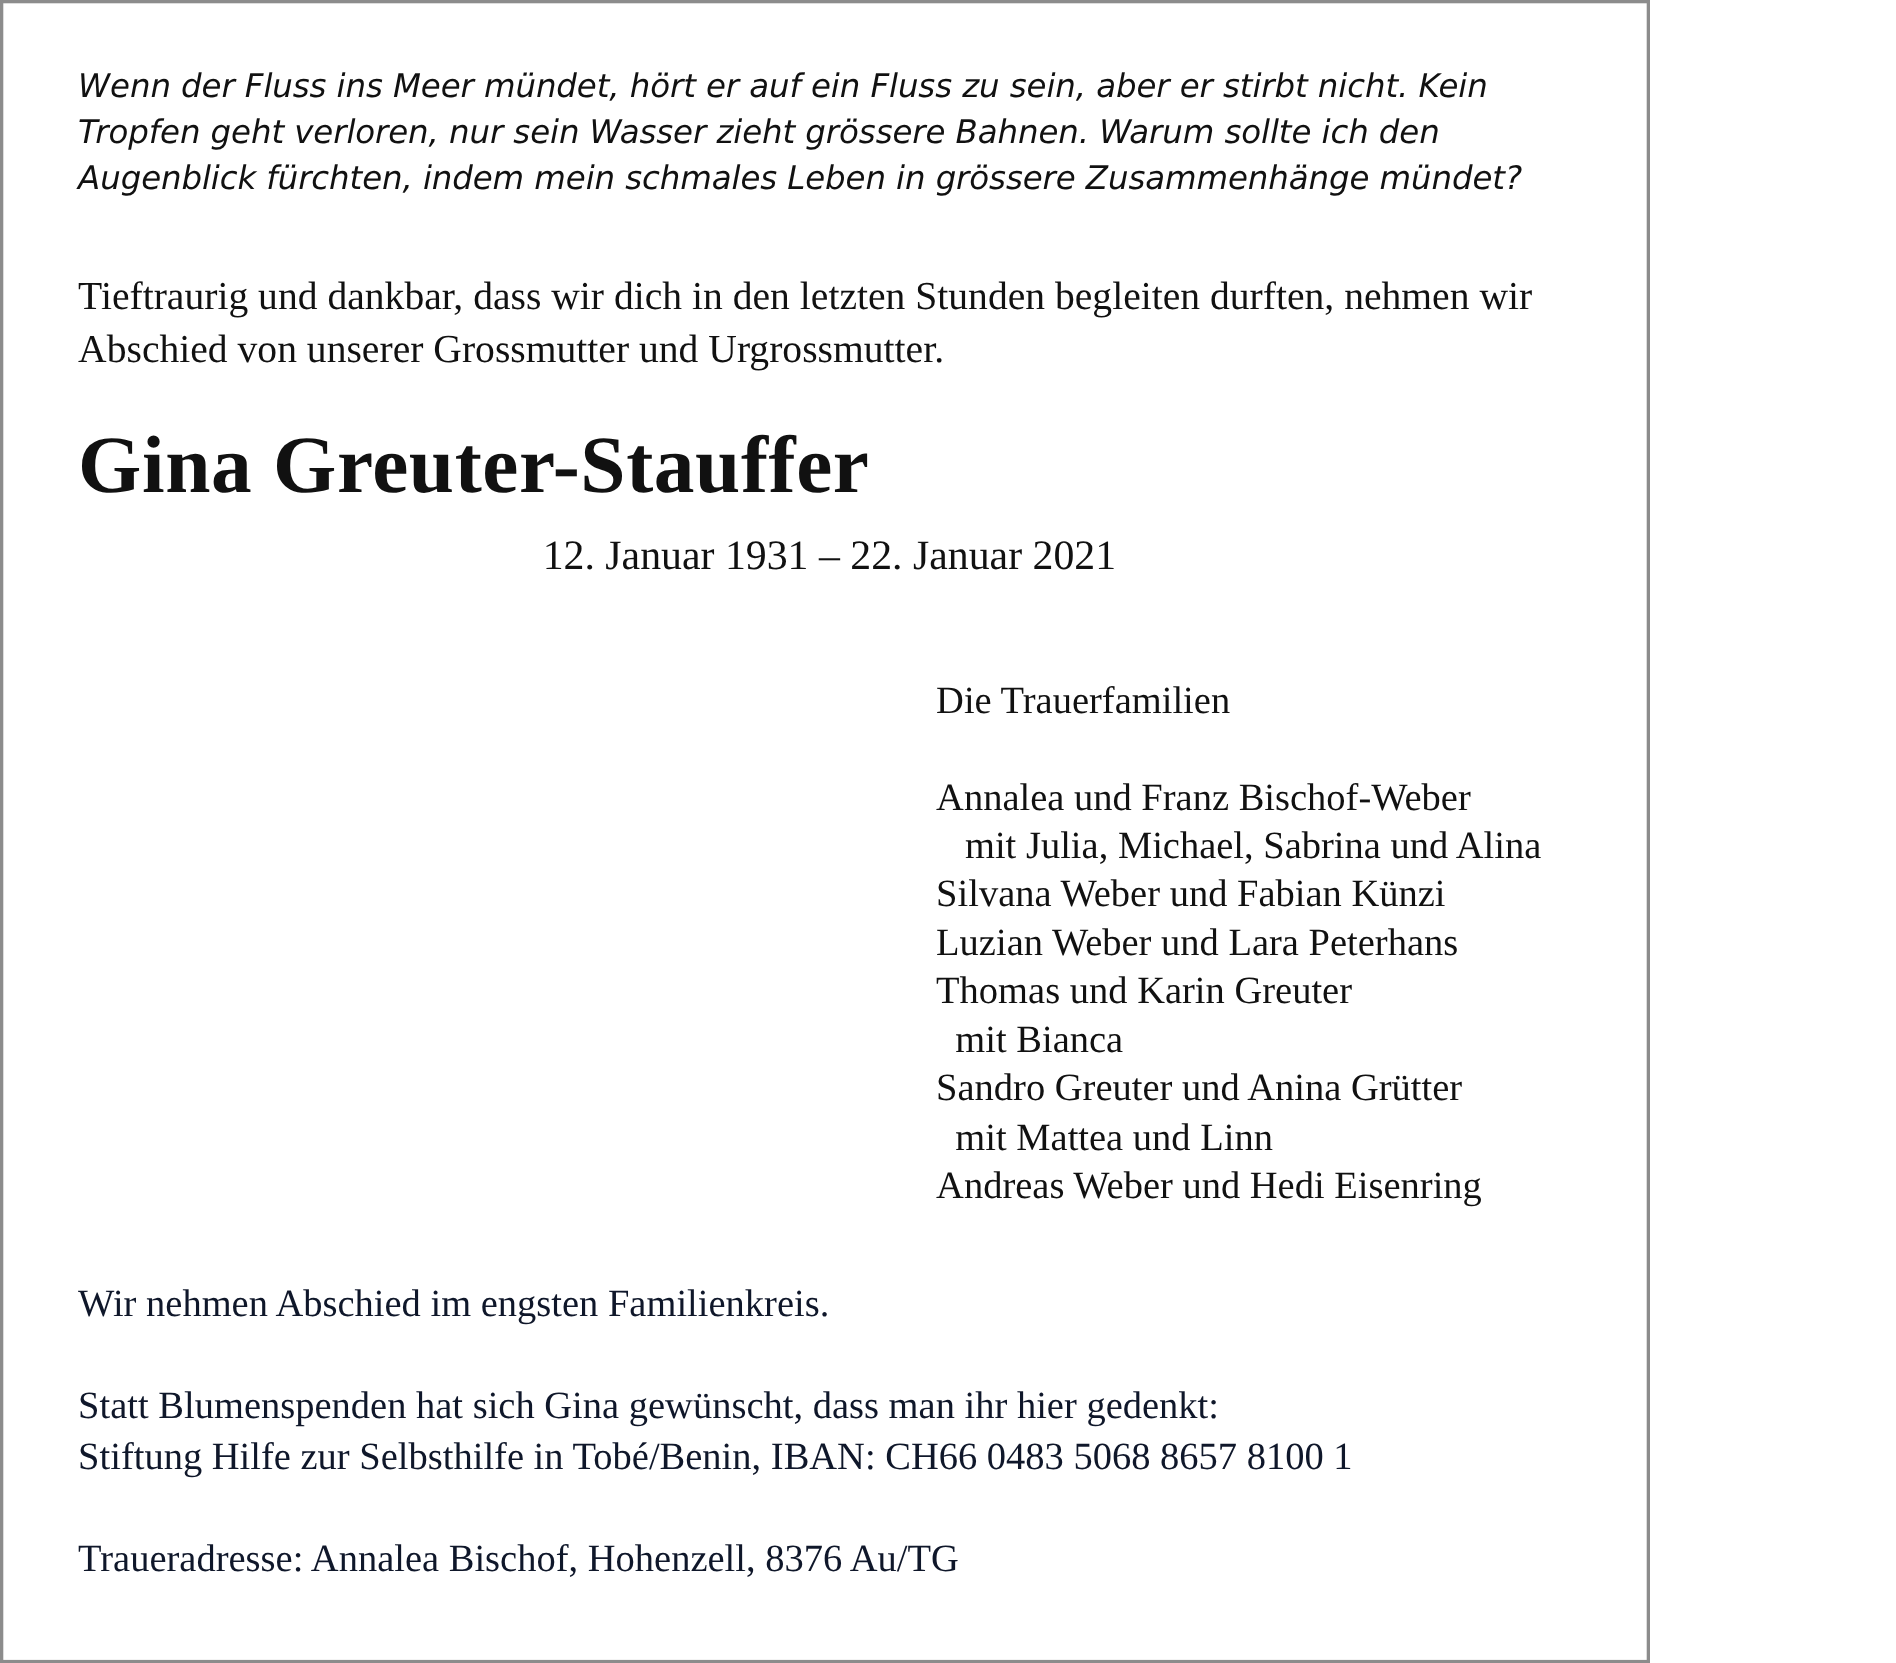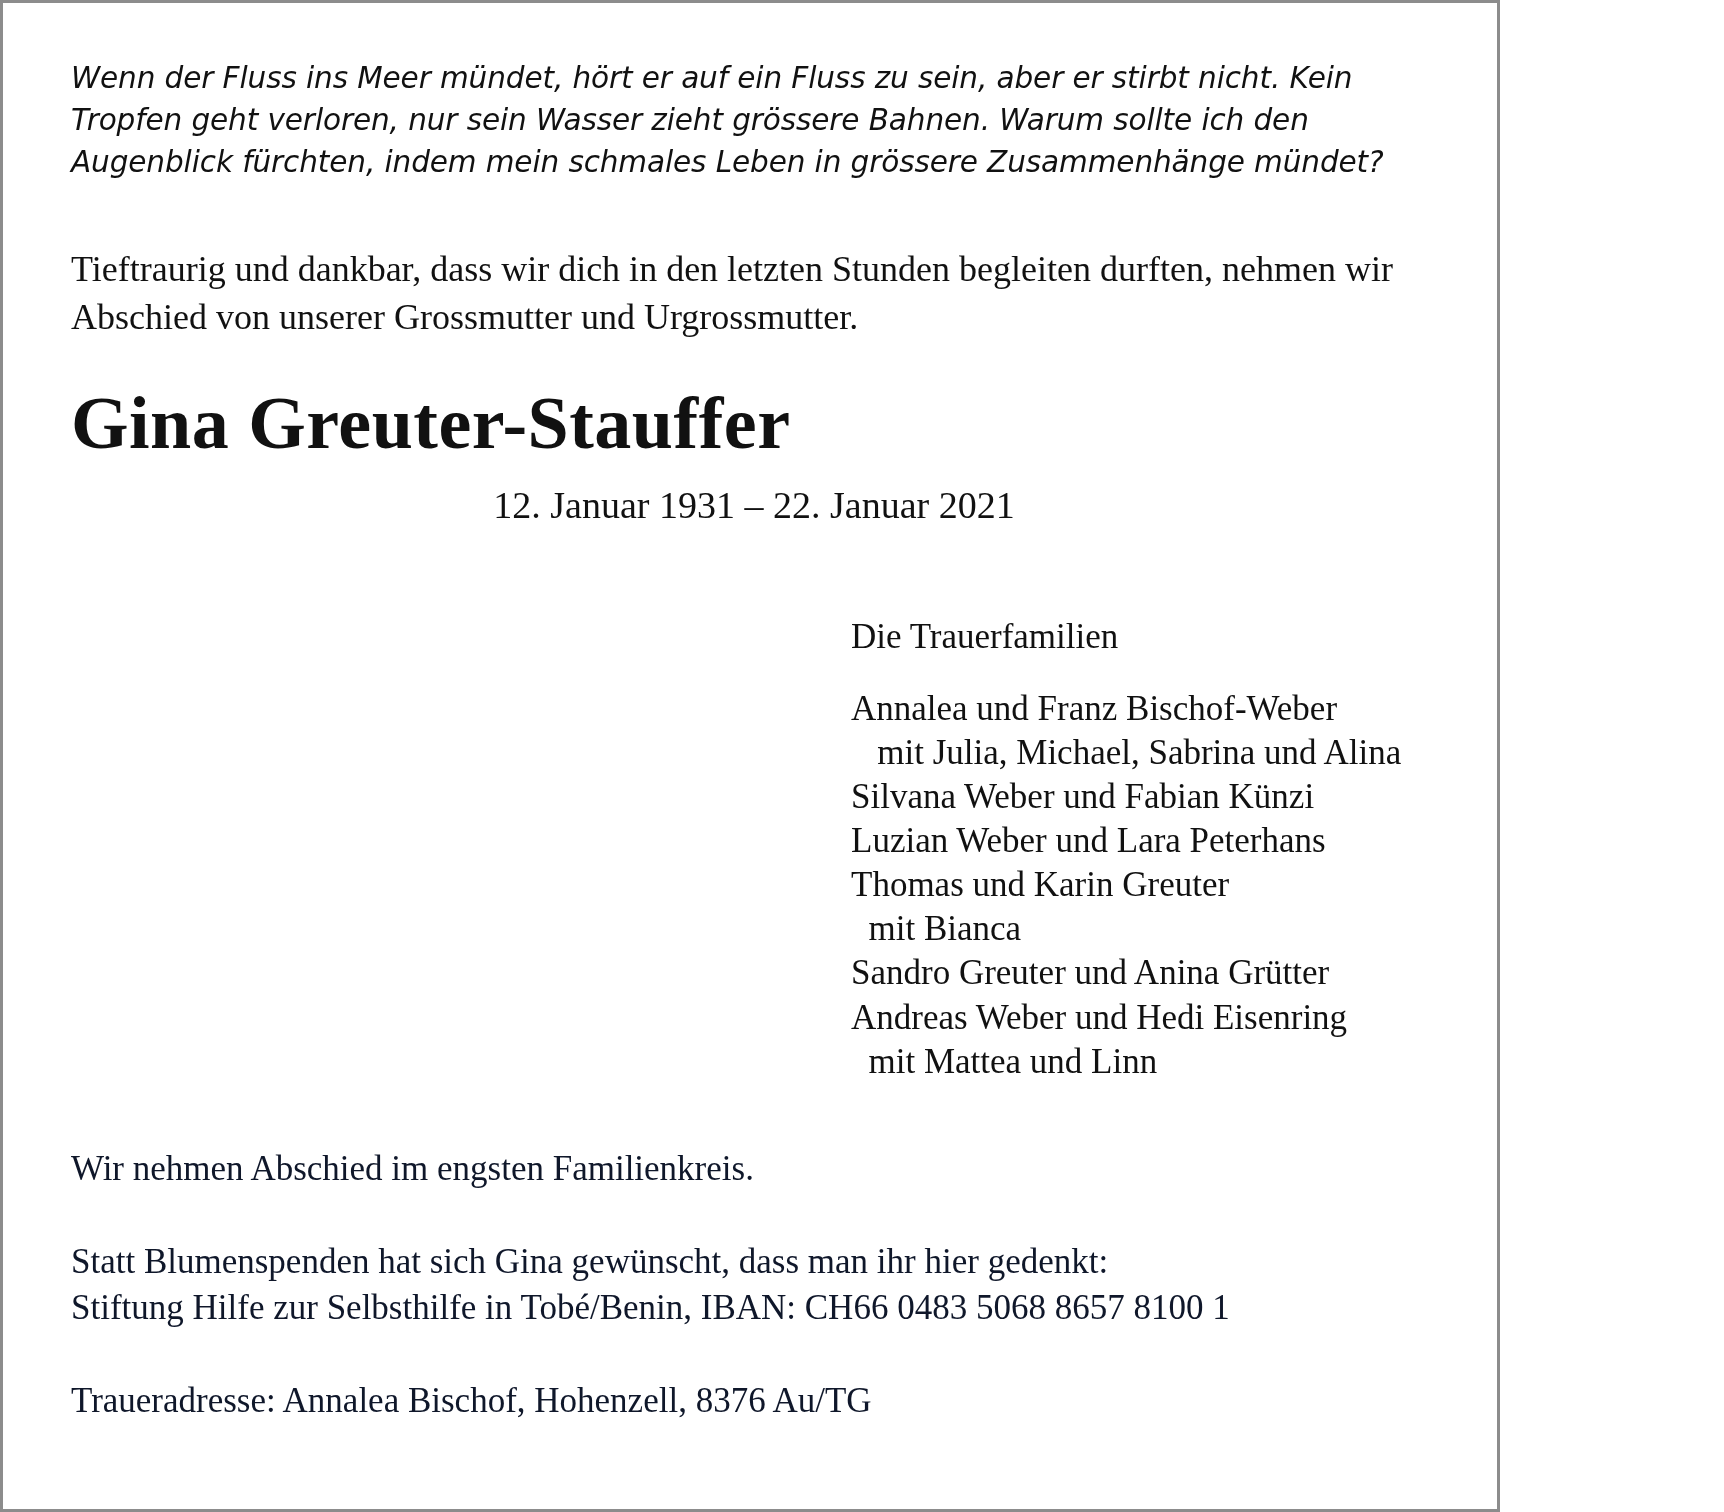--- a/index.html
+++ b/index.html
@@ -57,21 +57,21 @@
   }
   .families {
     margin: 88px 0 0 0;
     padding-left: 780px;
     font-family: "Liberation Serif", serif;
     font-size: 35px;
     color: #111111;
     line-height: 1.26;
   }
   .families .heading {
-    margin-bottom: 28px;
+    margin-bottom: 44px;
   }
   .families .fam-line {
     white-space: pre;
   }
   .closing {
     font-family: "Liberation Serif", serif;
     font-size: 35px;
     color: #0f172a;
     line-height: 1.3;
   }
@@ -100,22 +100,22 @@
 
   <div class="families">
     <div class="heading">Die Trauerfamilien</div>
     <div class="fam-line">Annalea und Franz Bischof-Weber</div>
     <div class="fam-line">   mit Julia, Michael, Sabrina und Alina</div>
     <div class="fam-line">Silvana Weber und Fabian Künzi</div>
     <div class="fam-line">Luzian Weber und Lara Peterhans</div>
     <div class="fam-line">Thomas und Karin Greuter</div>
     <div class="fam-line">  mit Bianca</div>
     <div class="fam-line">Sandro Greuter und Anina Grütter</div>
+    <div class="fam-line">  mit Mattea und Linn</div>
     <div class="fam-line">Andreas Weber und Hedi Eisenring</div>
-    <div class="fam-line">  mit Mattea und Linn</div>
   </div>
 
   <div class="closing">
     <div class="block first">
       <span class="line">Wir nehmen Abschied im engsten Familienkreis.</span>
     </div>
     <div class="block">
       <span class="line">Statt Blumenspenden hat sich Gina gewünscht, dass man ihr hier gedenkt:</span>
       <span class="line">Stiftung Hilfe zur Selbsthilfe in Tobé/Benin, IBAN: CH66 0483 5068 8657 8100 1</span>
     </div>

